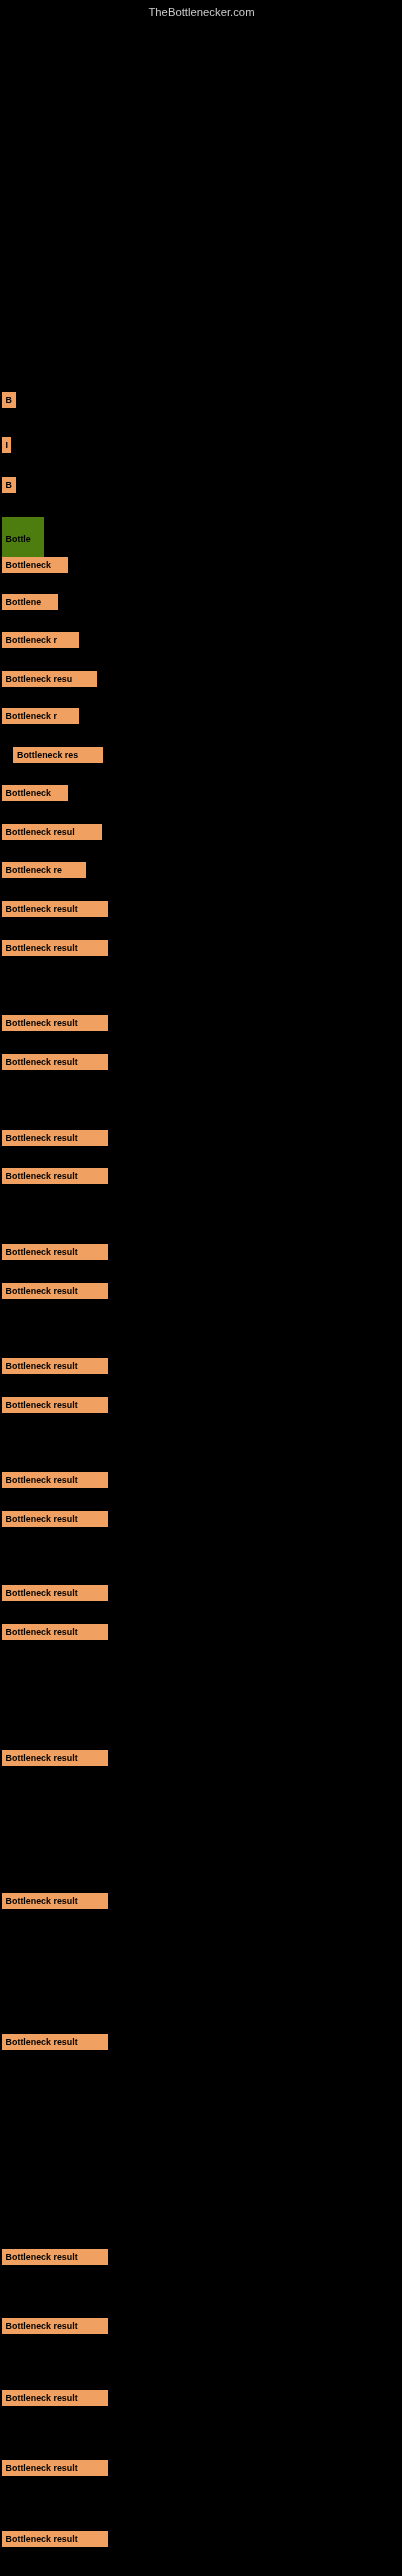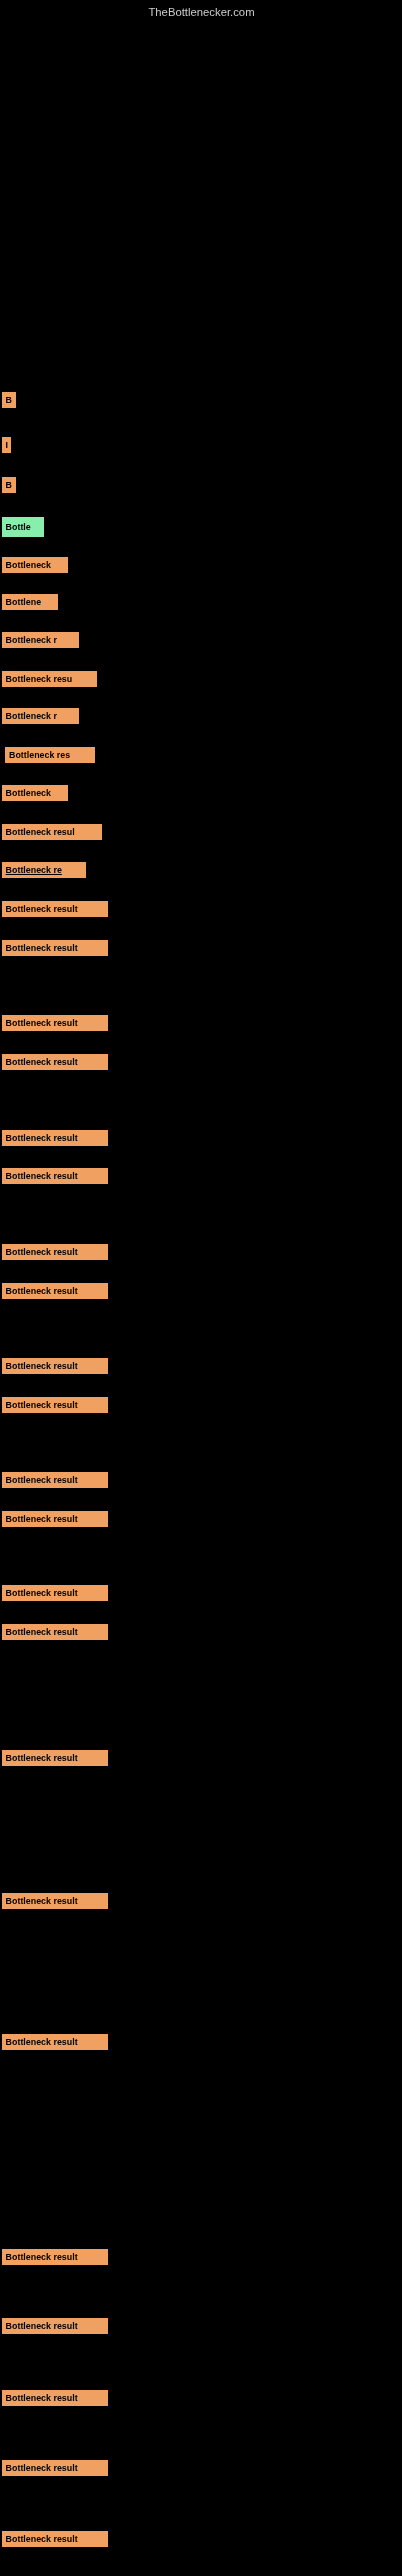--- a/index.html
+++ b/index.html
@@ -30,48 +30,48 @@
 <div style="position: absolute; top: 370px; left: 1.6px;">
       <div style="background-color: rgb(240, 160, 96); width: 14.5px; padding: 2.4px 4px; font-size: 8.9px; font-weight: bold; color: rgb(0, 0, 0); min-height: 16px; display: flex; align-items: center; white-space: nowrap; overflow: hidden;">B</div>
     </div>
     <div style="position: absolute; top: 415px; left: 1.6px;">
       <div style="background-color: rgb(240, 160, 96); width: 9.7px; padding: 2.4px 4px; font-size: 8.9px; font-weight: bold; color: rgb(0, 0, 0); min-height: 16px; display: flex; align-items: center; white-space: nowrap; overflow: hidden;">I</div>
     </div>
     <div style="position: absolute; top: 455px; left: 1.6px;">
       <div style="background-color: rgb(240, 160, 96); width: 14.5px; padding: 2.4px 4px; font-size: 8.9px; font-weight: bold; color: rgb(0, 0, 0); min-height: 16px; display: flex; align-items: center; white-space: nowrap; overflow: hidden;">B</div>
     </div>
     <div style="position: absolute; top: 495px; left: 1.6px;">
-      <div style="background-color: #86efac; width: 42px; padding: 5px 4px; font-size: 8.9px; font-weight: bold; color: rgb(0, 0, 0); min-height: 16px; display: flex; align-items: center; white-space: nowrap; overflow: hidden;">Bottle</div>
+      <div style="background-color: #4d7c0f; width: 42px; padding: 17px 4px; font-size: 8.9px; font-weight: bold; color: rgb(0, 0, 0); min-height: 16px; display: flex; align-items: center; white-space: nowrap; overflow: hidden;">Bottle</div>
     </div>
     <div style="position: absolute; top: 535px; left: 1.6px;">
       <div style="background-color: rgb(240, 160, 96); width: 66px; padding: 2.4px 4px; font-size: 8.9px; font-weight: bold; color: rgb(0, 0, 0); min-height: 16px; display: flex; align-items: center; white-space: nowrap; overflow: hidden;">Bottleneck</div>
     </div>
     <div style="position: absolute; top: 572px; left: 1.6px; text-align: center;">
       <div style="background-color: rgb(240, 160, 96); width: 56px; padding: 2.4px 4px; font-size: 8.9px; font-weight: bold; color: rgb(0, 0, 0); min-height: 16px; display: flex; align-items: center; white-space: nowrap; overflow: hidden;">Bottlene</div>
     </div>
     <div style="position: absolute; top: 610px; left: 1.6px;">
       <div style="background-color: rgb(240, 160, 96); width: 77px; padding: 2.4px 4px; font-size: 8.9px; font-weight: bold; color: rgb(0, 0, 0); min-height: 16px; display: flex; align-items: center; white-space: nowrap; overflow: hidden;">Bottleneck r</div>
     </div>
     <div style="position: absolute; top: 649px; left: 1.6px;">
       <div style="background-color: rgb(240, 160, 96); width: 95px; padding: 2.4px 4px; font-size: 8.9px; font-weight: bold; color: rgb(0, 0, 0); min-height: 16px; display: flex; align-items: center; white-space: nowrap; overflow: hidden;">Bottleneck resu</div>
     </div>
     <div style="position: absolute; top: 686px; left: 1.6px;">
       <div style="background-color: rgb(240, 160, 96); width: 77px; padding: 2.4px 4px; font-size: 8.9px; font-weight: bold; color: rgb(0, 0, 0); min-height: 16px; display: flex; align-items: center; white-space: nowrap; overflow: hidden;">Bottleneck r</div>
     </div>
-    <div style="position: absolute; top: 725px; left: 5px;">
+    <div style="position: absolute; top: 725px; left: 13px;">
       <div style="background-color: rgb(240, 160, 96); width: 90px; padding: 2.4px 4px; font-size: 8.9px; font-weight: bold; color: rgb(0, 0, 0); min-height: 16px; display: flex; align-items: center; white-space: nowrap; overflow: hidden;">Bottleneck res</div>
     </div>
     <div style="position: absolute; top: 763px; left: 1.6px;">
       <div style="background-color: rgb(240, 160, 96); width: 66px; padding: 2.4px 4px; font-size: 8.9px; font-weight: bold; color: rgb(0, 0, 0); min-height: 16px; display: flex; align-items: center; white-space: nowrap; overflow: hidden;">Bottleneck</div>
     </div>
     <div style="position: absolute; top: 802px; left: 1.6px;">
       <div style="background-color: rgb(240, 160, 96); width: 100px; padding: 1px 4px; font-size: 8.9px; font-weight: bold; color: rgb(0, 0, 0); min-height: 16px; display: flex; align-items: center; white-space: nowrap; overflow: hidden;">Bottleneck resul</div>
     </div>
     <div style="position: absolute; top: 840px; left: 1.6px;">
-      <div style="background-color: rgb(240, 160, 96); width: 84px; padding: 2.4px 4px; font-size: 8.9px; font-weight: bold; color: rgb(0, 0, 0); min-height: 16px; display: flex; align-items: center; white-space: nowrap; overflow: hidden; text-decoration: underline;">Bottleneck re</div>
+      <div style="background-color: rgb(240, 160, 96); width: 84px; padding: 2.4px 4px; font-size: 8.9px; font-weight: bold; color: rgb(0, 0, 0); min-height: 16px; display: flex; align-items: center; white-space: nowrap; overflow: hidden;">Bottleneck re</div>
     </div>
     <div style="position: absolute; top: 879px; left: 1.6px;">
       <div style="background-color: rgb(240, 160, 96); width: 106px; padding: 2.4px 4px; font-size: 8.9px; font-weight: bold; color: rgb(0, 0, 0); min-height: 16px; display: flex; align-items: center; white-space: nowrap; overflow: hidden;">Bottleneck result</div>
     </div>
     <div style="position: absolute; top: 918px; left: 1.6px;">
       <div style="background-color: rgb(240, 160, 96); width: 106px; padding: 2.4px 4px; font-size: 8.9px; font-weight: bold; color: rgb(0, 0, 0); min-height: 16px; display: flex; align-items: center; white-space: nowrap; overflow: hidden;">Bottleneck result</div>
     </div>
     <div style="position: absolute; top: 993px; left: 1.6px;">
       <div style="background-color: rgb(240, 160, 96); width: 106px; padding: 2.4px 4px; font-size: 8.9px; font-weight: bold; color: rgb(0, 0, 0); min-height: 16px; display: flex; align-items: center; white-space: nowrap; overflow: hidden;">Bottleneck result</div>
     </div>

